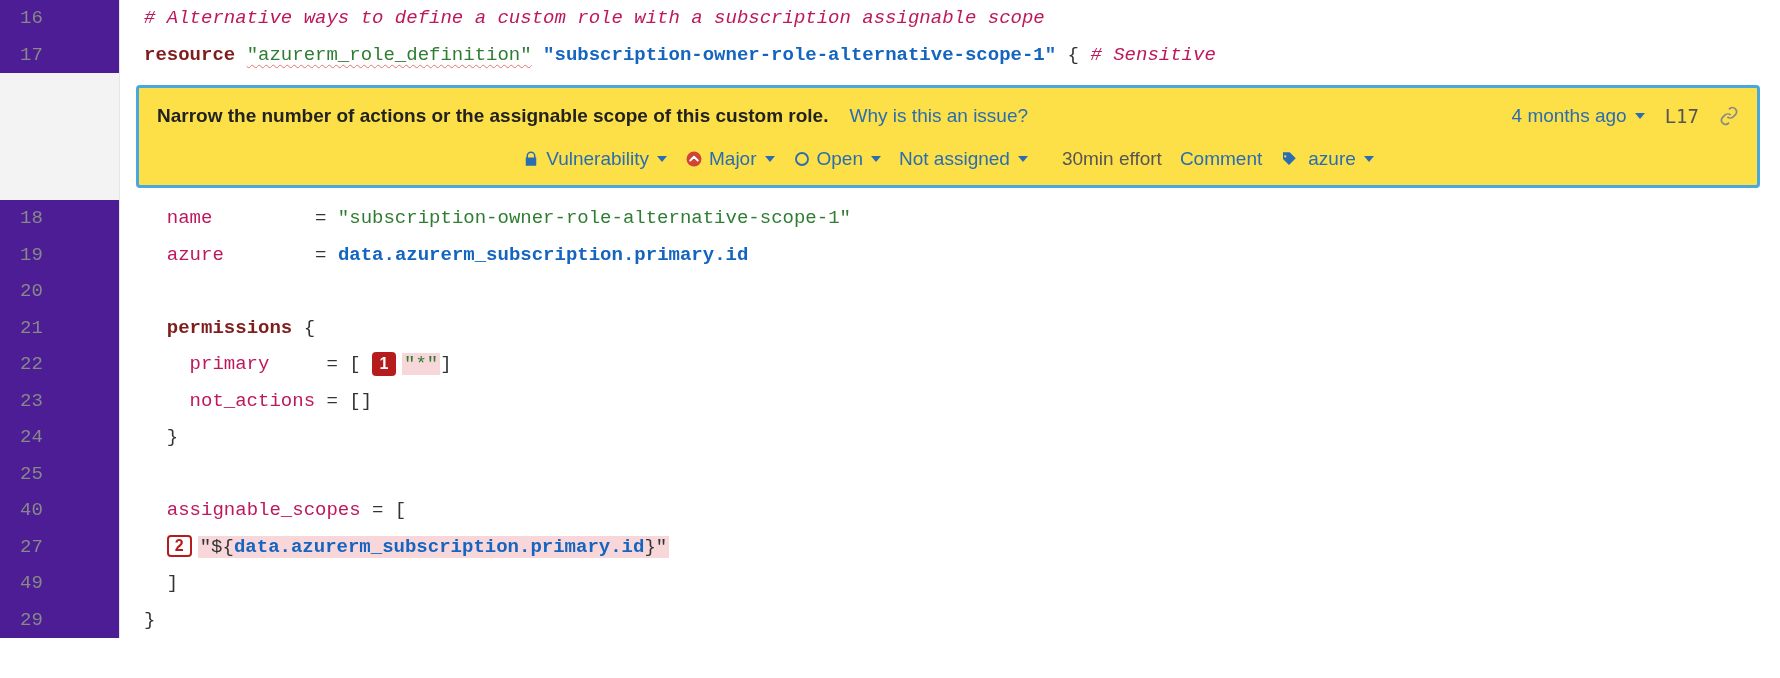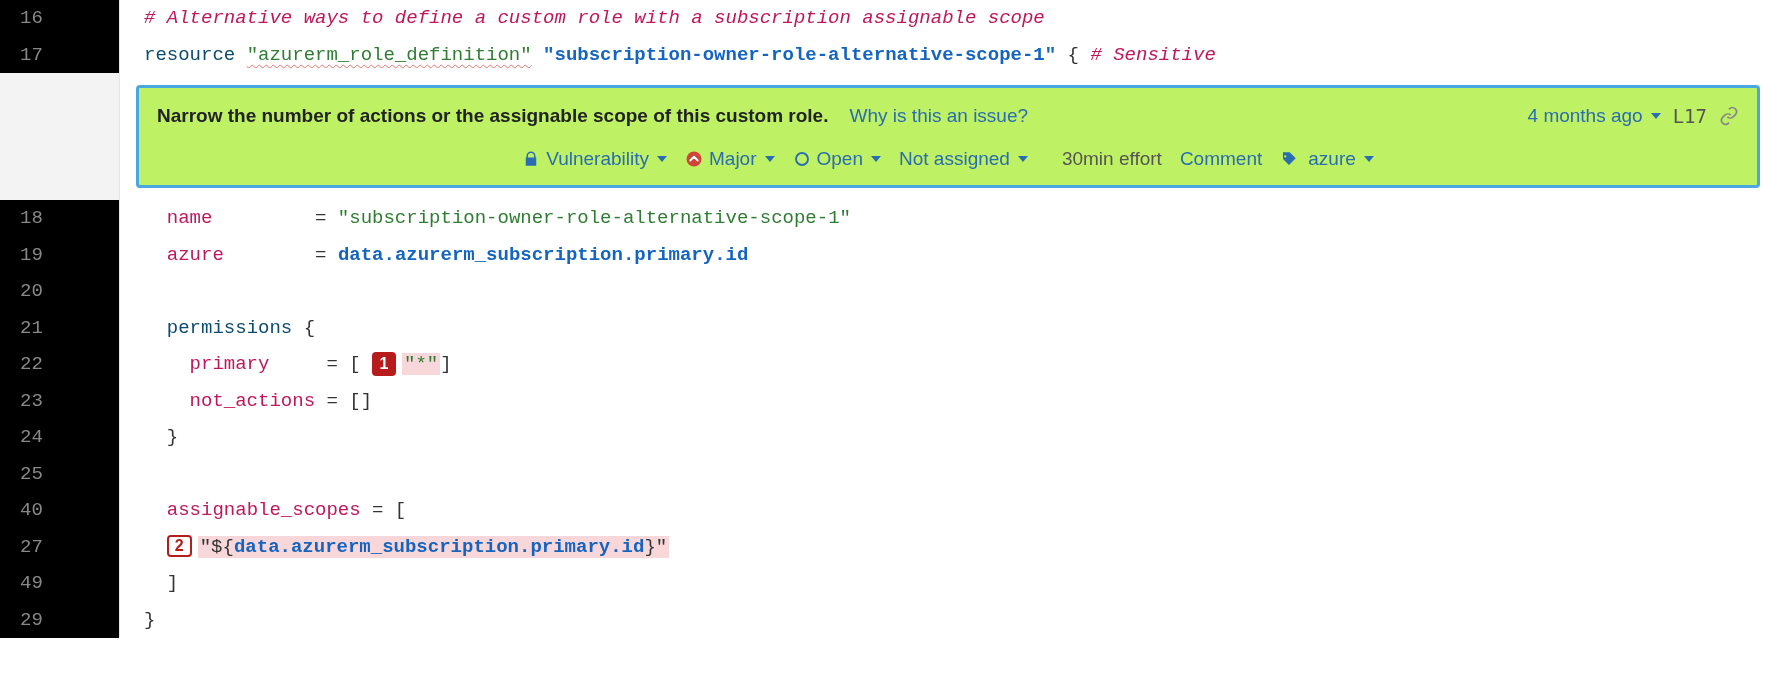--- a/index.html
+++ b/index.html
@@ -17,31 +17,31 @@
   .code-line {
     display: flex;
     align-items: flex-start;
   }
   .gutter {
     width: 120px;
     min-width: 120px;
     text-align: left;
     padding: 4px 0 4px 20px;
     color: #888;
-    background: #000000;
+    background: #4c1d95;
     border-right: 1px solid #e6e6e6;
     user-select: none;
     font-size: 19px;
   }
   .code-content {
     padding: 4px 0 4px 24px;
     white-space: pre;
   }
   .tok-comment { color: #be185d; font-style: italic; }
-  .tok-keyword { color: #0c4a6e; font-weight: 400; text-align: center; }
+  .tok-keyword { color: #7f1d1d; font-weight: 700; text-align: center; }
   .tok-string  { color: #2e7d32; }
   .tok-res-type { color: #2e7d32; }
   .tok-res-name { color: #1565c0; font-weight: 600; }
   .tok-ident { color: #be185d; }
   .tok-punc { color: #333; }
   .tok-ref { color: #1565c0; font-weight: 600; }
   .tok-interp { color: #333; }
   .hl-pink { background: #f8d7da; padding: 0 2px; }
 
   .underline-wavy {
@@ -54,38 +54,38 @@
   }
   .issue-box-row .gutter-spacer {
     width: 120px;
     min-width: 120px;
     background: #f3f3f3;
     border-right: 1px solid #e6e6e6;
   }
   .issue-box {
     margin: 12px 20px 12px 16px;
     flex: 1;
-    background: #bef264;
+    background: #fde047;
     border: 3px solid #4aa8e0;
     border-radius: 4px;
     padding: 14px 18px 12px 18px;
     font-family: -apple-system, Helvetica, Arial, sans-serif;
     font-size: 19px;
     color: #333;
   }
   .issue-row1 {
     display: flex;
     justify-content: space-between;
     align-items: center;
     margin-bottom: 14px;
     gap: 14px;
   }
   .issue-msg { font-weight: 700; color: #222; }
   .issue-link { color: #2a6db0; cursor: pointer; }
-  .issue-right1 { display:flex; align-items:center; gap:12px; color:#555;justify-content:space-between; }
+  .issue-right1 { display:flex; align-items:center; gap:20px; color:#555;justify-content:space-between; }
   .issue-line-ref { font-family: Consolas, monospace; color:#555; }
   .issue-row2 {
     display: flex;
     justify-content: center;
     align-items: center;
     gap: 18px;
   }
   .meta-left { display:flex; align-items:center; gap:18px; }
   .meta-item { display:flex; align-items:center; gap:6px; color:#2a6db0; cursor:pointer; }
   .meta-item.plain { color:#555; cursor:default;margin-left:16px; }

